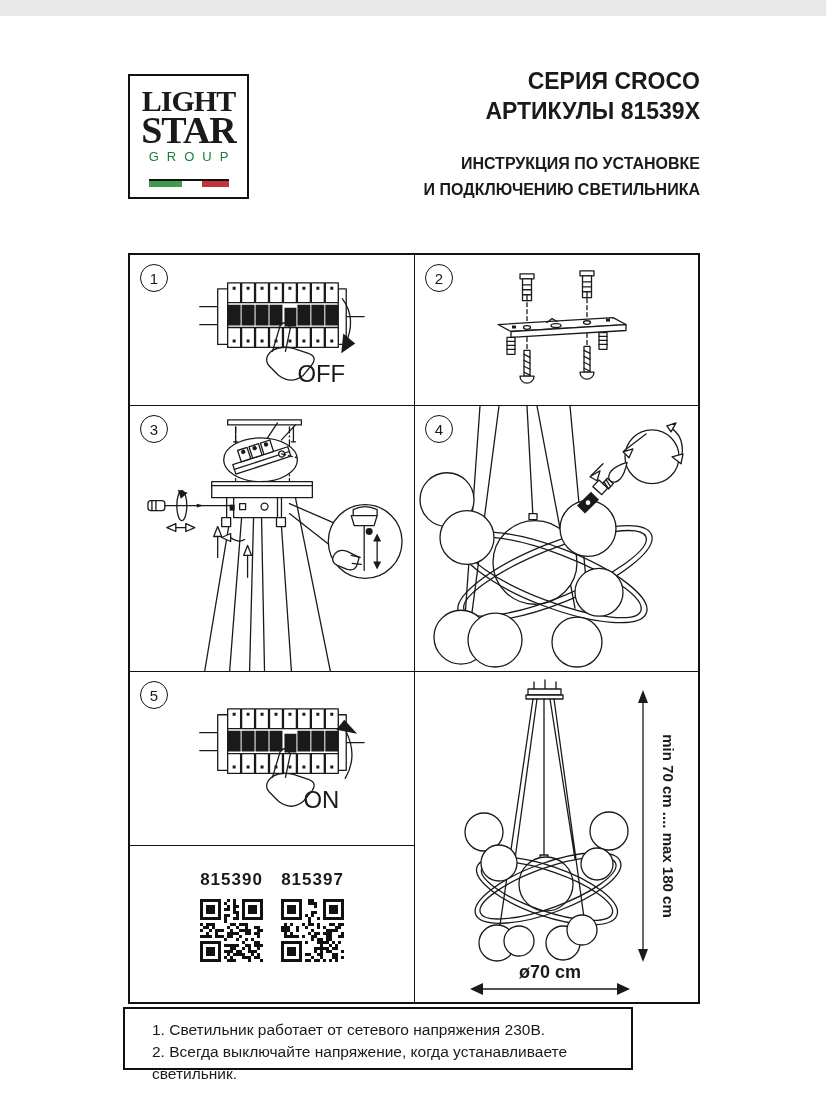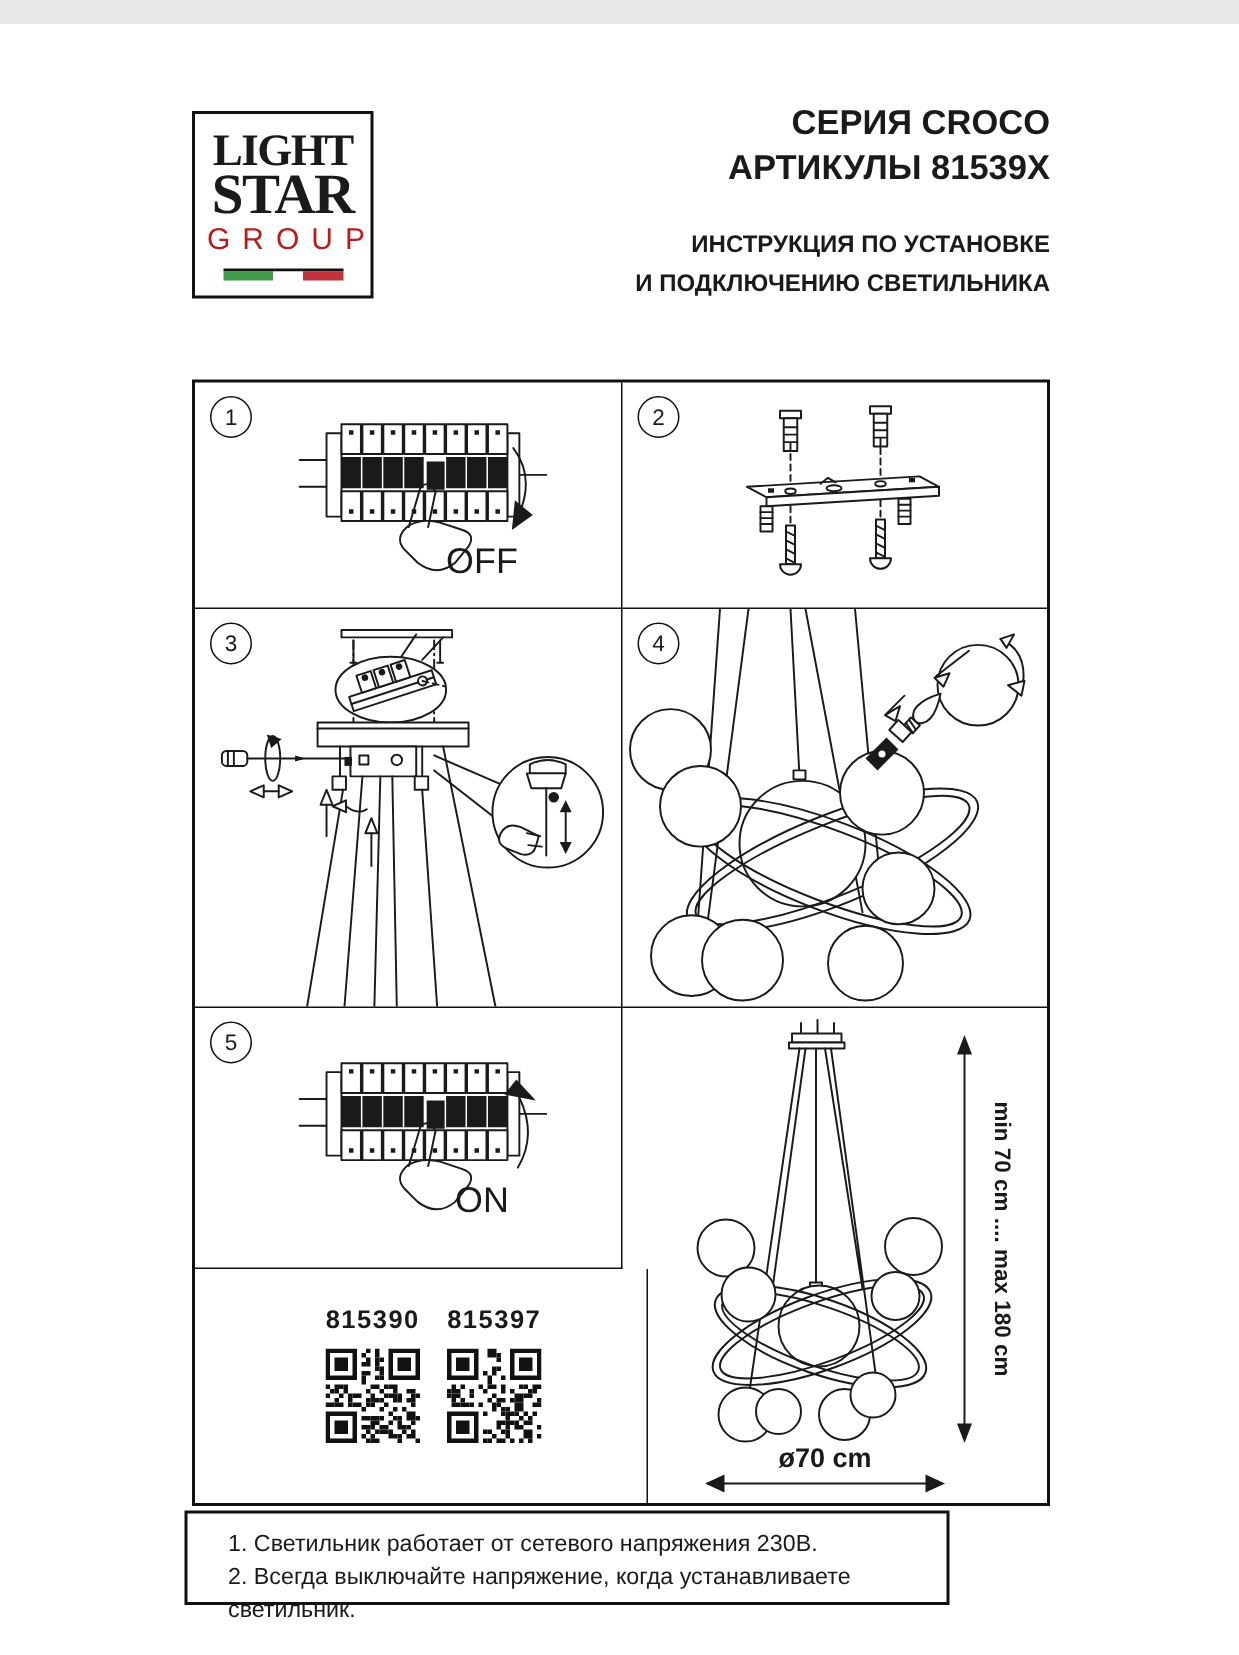--- a/index.html
+++ b/index.html
@@ -3,42 +3,42 @@
 <meta charset="utf-8">
 <style>
   html,body{margin:0;padding:0;background:#e8e8e8;}
   .page{position:relative;width:826px;height:1103px;background:#fff;margin:16px auto;
         font-family:"Liberation Sans",sans-serif;color:#1a1a1a;overflow:hidden;}
   
   .logo{position:absolute;left:128px;top:58px;width:121px;height:125px;border:2.5px solid #111;
         box-sizing:border-box;text-align:center;font-family:"Liberation Serif",serif;font-weight:bold;}
   .logo-light{font-size:30px;line-height:29px;margin-top:10px;letter-spacing:-1px;}
   .logo-star{font-size:38px;line-height:31px;letter-spacing:-1px;text-align:center;}
-  .logo-group{font-family:"Liberation Sans",sans-serif;font-weight:normal;font-size:20px;
-        letter-spacing:8px;padding-left:8px;margin-top:3px;color:#b91c1c;}
+  .logo-group{font-family:"Liberation Sans",sans-serif;font-weight:normal;font-size:13px;
+        letter-spacing:8px;padding-left:8px;margin-top:3px;color:#15803d;}
   .logo-flag{position:absolute;left:50%;transform:translateX(-50%);bottom:10px;width:80px;
         border-top:2px solid #111;display:flex;}
   .logo-flag i{height:6px;display:block;}
   .fg{width:33px;background:#3f9b4b;}
   .fw{width:20px;background:#fff;}
   .fr{width:27px;background:#c2333c;}
   .hdr-series{position:absolute;right:126px;top:50px;text-align:right;font-weight:bold;
         font-size:23px;line-height:30px;}
   .hdr-title{position:absolute;right:126px;top:135px;text-align:right;font-weight:bold;
         font-size:16px;line-height:26px;}
   
   .grid{position:absolute;left:128px;top:237px;width:572px;height:751px;border:2px solid #111;
         box-sizing:border-box;}
   .panel{position:absolute;box-sizing:border-box;border:0 solid #111;}
   .p1{left:0;top:0;width:285px;height:151px;border-right-width:1.5px;border-bottom-width:1.5px;}
   .p2{left:285px;top:0;width:283px;height:151px;border-bottom-width:1.5px;}
   .p3{left:0;top:151px;width:285px;height:266px;border-right-width:1.5px;border-bottom-width:1.5px;}
   .p4{left:285px;top:151px;width:283px;height:266px;border-bottom-width:1.5px;}
   .p5{left:0;top:417px;width:285px;height:174px;border-right-width:1.5px;border-bottom-width:1.5px;}
-  .pqr{left:17px;top:591px;width:285px;height:156px;border-right-width:1.5px;}
+  .pqr{left:0;top:591px;width:285px;height:156px;border-right-width:1.5px;}
   .pdim{left:285px;top:417px;width:283px;height:330px;}
   .stepnum{position:absolute;left:10px;top:9px;width:26px;height:26px;border:1.5px solid #111;
         border-radius:50%;display:flex;align-items:center;justify-content:center;
         font-size:15px;z-index:2;background:#fff;}
   .draw{position:absolute;inset:0;width:100%;height:100%;}
   svg .ln{fill:none;stroke:#1a1a1a;stroke-width:1.3;stroke-linecap:round;stroke-linejoin:round;}
   svg .wh{fill:#fff;stroke:#1a1a1a;stroke-width:1.3;stroke-linejoin:round;}
   svg .fl{fill:#1a1a1a;stroke:none;}
   svg .dsh{stroke-dasharray:4 3;}
   svg text{fill:#1a1a1a;font-family:"Liberation Sans",sans-serif;}

